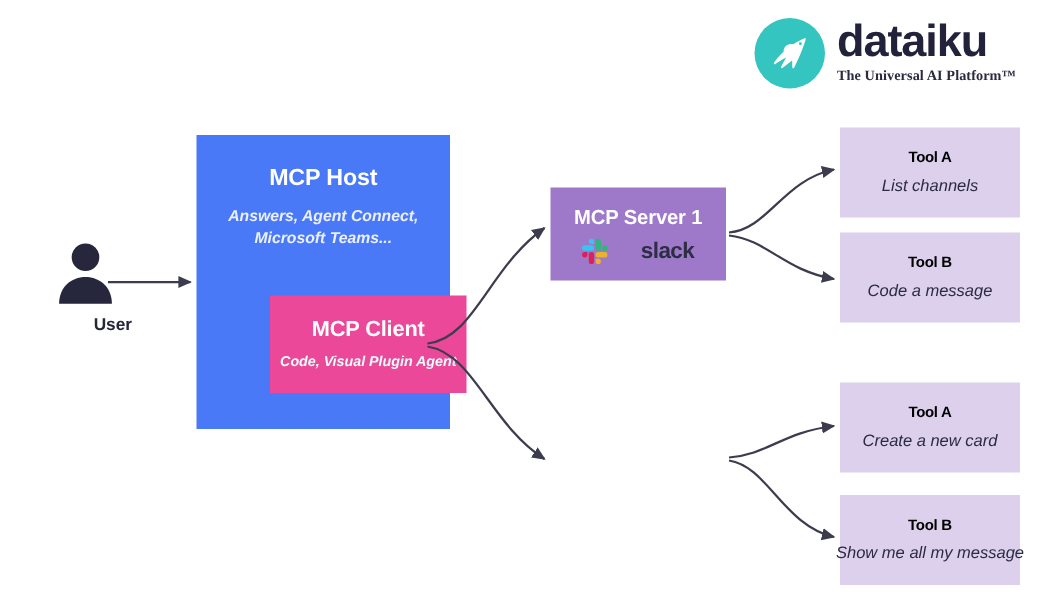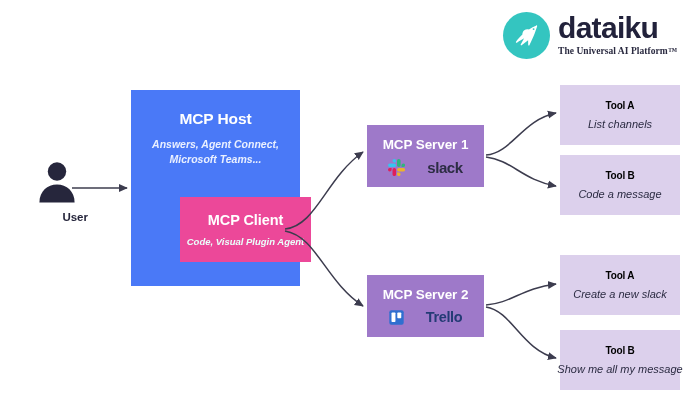--- a/index.html
+++ b/index.html
@@ -235,44 +235,33 @@
           <path d="M25.8 77.6a12.9 12.9 0 1 1-12.9-12.9h12.9v12.9zM32.3 77.6a12.9 12.9 0 0 1 25.8 0v32.3a12.9 12.9 0 0 1-25.8 0V77.6z" fill="#e01e5a"></path>
           <path d="M45.2 25.8a12.9 12.9 0 1 1 12.9-12.9v12.9H45.2zM45.2 32.3a12.9 12.9 0 0 1 0 25.8H12.9a12.9 12.9 0 0 1 0-25.8h32.3z" fill="#36c5f0"></path>
           <path d="M96.9 45.2a12.9 12.9 0 1 1 12.9 12.9H96.9V45.2zM90.4 45.2a12.9 12.9 0 0 1-25.8 0V12.9a12.9 12.9 0 0 1 25.8 0v32.3z" fill="#2eb67d"></path>
           <path d="M77.6 96.9a12.9 12.9 0 1 1-12.9 12.9V96.9h12.9zM77.6 90.4a12.9 12.9 0 0 1 0-25.8h32.3a12.9 12.9 0 0 1 0 25.8H77.6z" fill="#ecb22e"></path>
         </g>
       </svg>
       <span class="server-logo-word">slack</span>
     </div>
   </div>
 
-  <div class="box server-box server2">
-    <div class="server-title">MCP Server 2</div>
-    <div class="server-logo">
-      <svg width="15" height="15" viewBox="0 0 24 24" aria-hidden="true">
-        <rect x="0.5" y="0.5" width="23" height="23" rx="3.2" fill="#2f6fd0"></rect>
-        <rect x="4" y="4" width="6.3" height="15.2" rx="1.2" fill="#ffffff"></rect>
-        <rect x="13.3" y="4" width="6.3" height="9.2" rx="1.2" fill="#ffffff"></rect>
-      </svg>
-      <span class="server-logo-word trello-word">Trello</span>
-    </div>
-  </div>
 
   <div class="box tool-box tool-a1">
     <div class="tool-title">Tool A</div>
     <div class="tool-sub">List channels</div>
   </div>
   <div class="box tool-box tool-b1">
     <div class="tool-title">Tool B</div>
     <div class="tool-sub">Code a message</div>
   </div>
 
   <div class="box tool-box tool-a2">
     <div class="tool-title">Tool A</div>
-    <div class="tool-sub">Create a new slack</div>
+    <div class="tool-sub">Create a new card</div>
   </div>
   <div class="box tool-box tool-b2">
     <div class="tool-title">Tool B</div>
     <div class="tool-sub">Show me all my message</div>
   </div>
 
   <svg class="edges" viewBox="0 0 700 408" aria-hidden="true">
     <defs>
       <marker id="ah" markerWidth="7" markerHeight="7" refX="5.4" refY="3" orient="auto" markerUnits="strokeWidth">
         <path d="M0,0.3 L6,3 L0,5.7 z" fill="#3c3c4e"></path>

